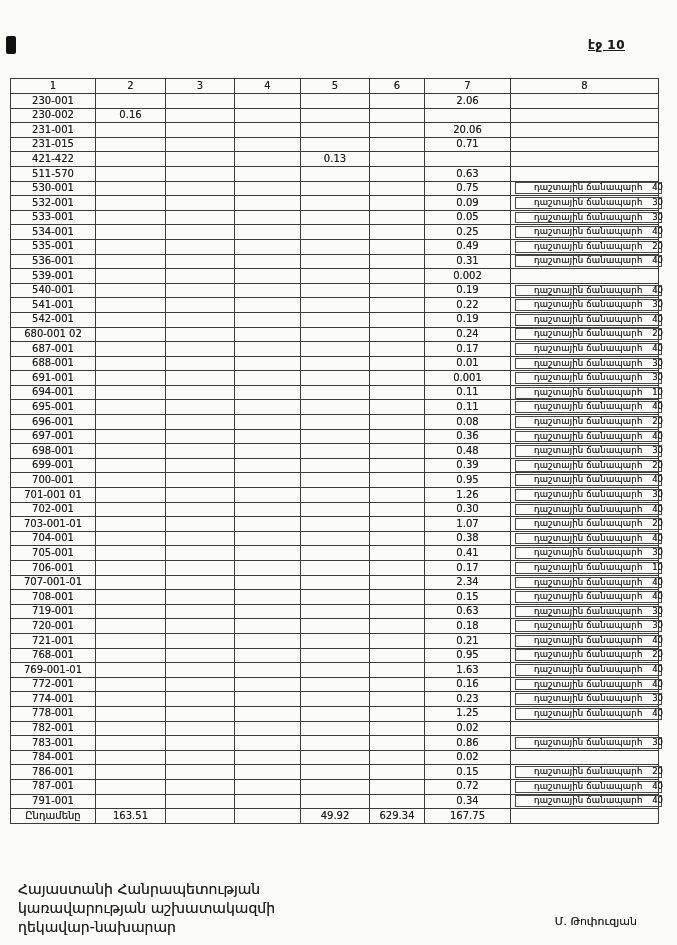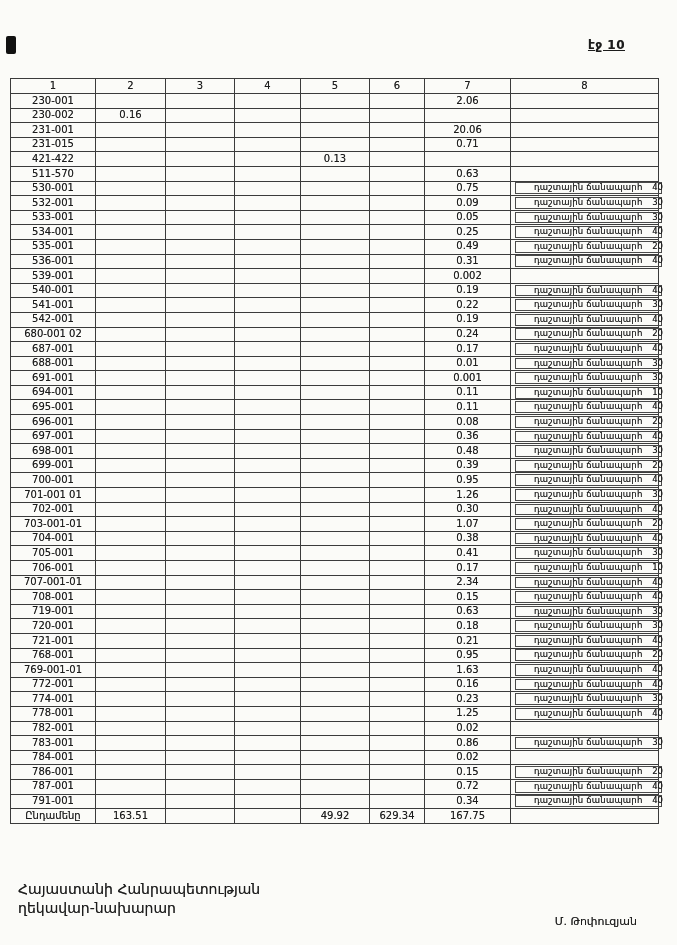--- a/index.html
+++ b/index.html
@@ -602,16 +602,17 @@
         <td class="c5" data-name="cell-value">49.92</td>
         <td class="c6" data-name="cell-value">629.34</td>
         <td class="c7" data-name="cell-value">167.75</td>
         <td class="c8" data-name="cell-road"></td>
       </tr>
     </tbody>
 </table>
 
 <div class="footer-left" data-name="signatory-title-block">
   <div data-name="signatory-title-line">Հայաստանի Հանրապետության</div>
+  <div data-name="signatory-title-line">կառավարության աշխատակազմի</div>
   <div data-name="signatory-title-line">ղեկավար-նախարար</div>
 </div>
 
 <div class="footer-right" data-name="signatory-name">Մ. Թոփուզյան</div>
 
 </body></html>

